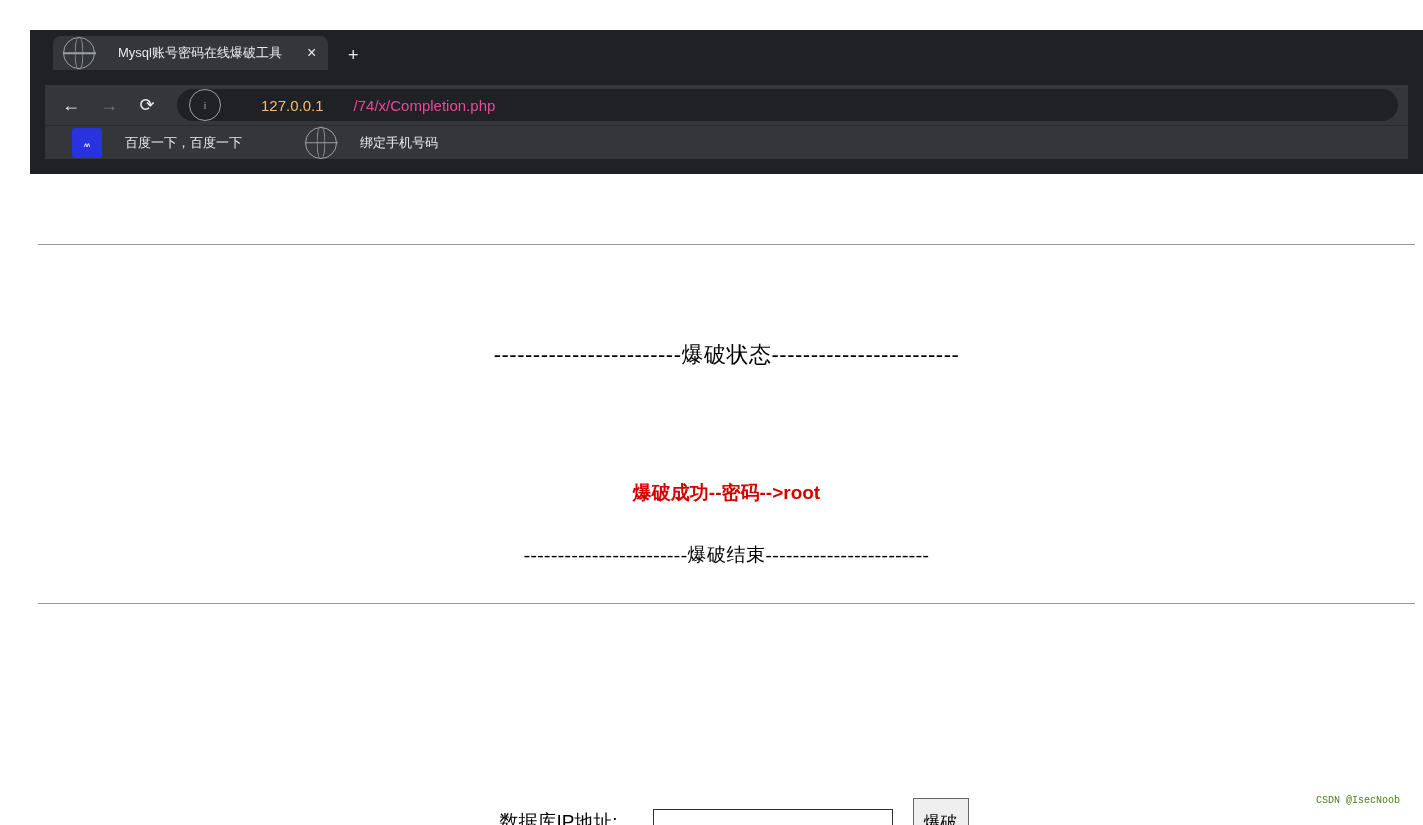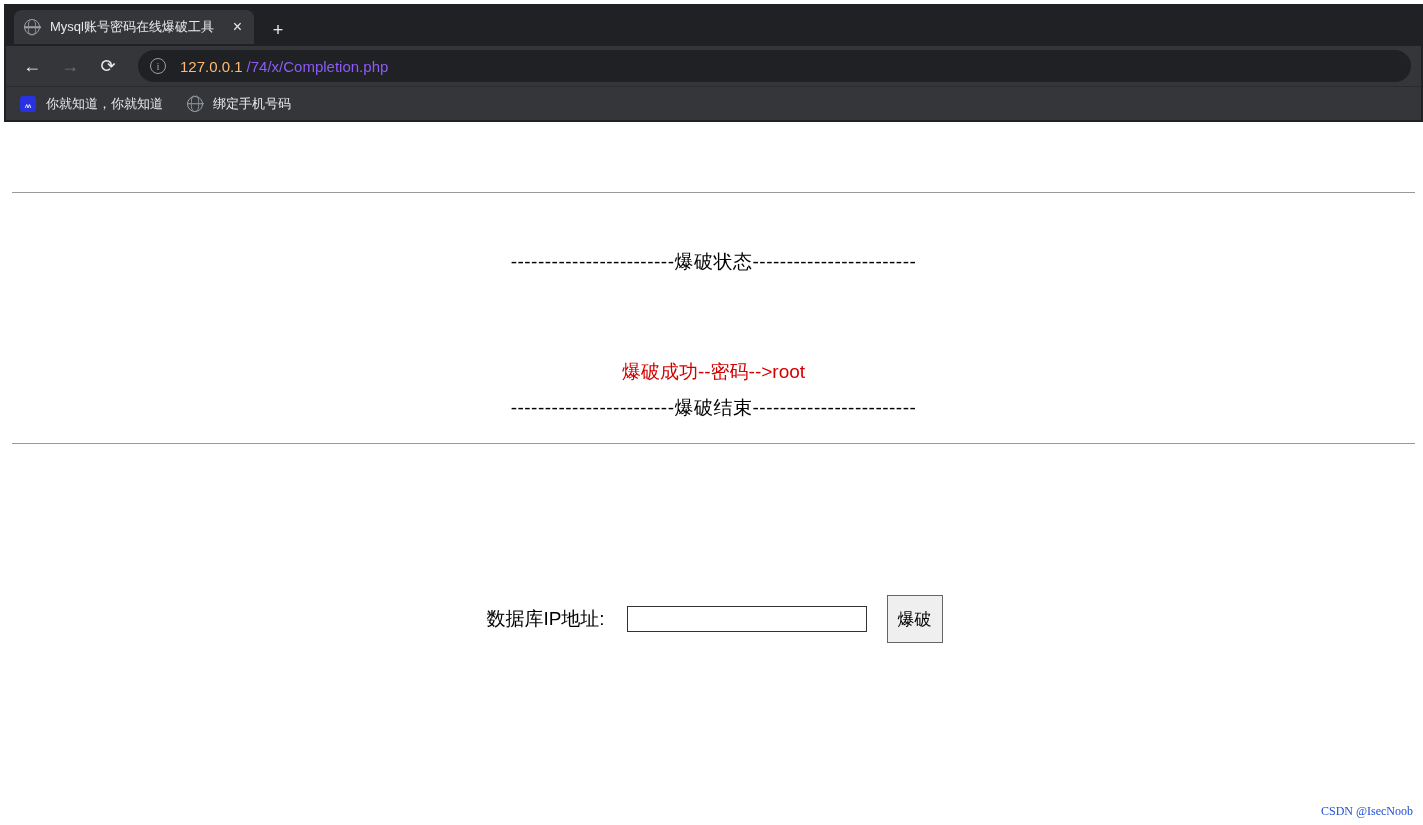--- a/index.html
+++ b/index.html
@@ -1,56 +1,56 @@
 <!DOCTYPE html>
 <html><head>
   <meta charset="utf-8">
   <style>
-    * { margin: 0; padding: 2px; box-sizing: border-box; }
+    * { margin: 0; padding: 15px; box-sizing: border-box; }
     body { font-family: Arial, "Microsoft YaHei", sans-serif; width: 1423px; height: 825px; overflow: hidden; background: #fff; }
 
     
     .browser-chrome { background: #202124; color: #e8eaed; }
     .tab-bar { display: flex; align-items: flex-end; height: 40px; padding-left: 8px; background: #202124; }
     .tab { display: flex; align-items: center; background: #35363a; border-radius: 8px 8px 0 0; height: 34px; padding: 0 10px; min-width: 240px; gap: 8px; font-size: 13px; color: #e8eaed; }
     .tab .globe-icon { width: 16px; height: 16px; border: 1.5px solid #9aa0a6; border-radius: 50%; position: relative; flex-shrink: 0; }
     .tab .globe-icon::before { content: ""; position: absolute; left: 50%; top: -1.5px; bottom: -1.5px; width: 7px; transform: translateX(-50%); border: 1.5px solid #9aa0a6; border-radius: 50%; border-top: none; border-bottom: none; }
     .tab .globe-icon::after { content: ""; position: absolute; top: 50%; left: -1.5px; right: -1.5px; height: 1.5px; background: #9aa0a6; transform: translateY(-50%); }
     .tab .close { font-size: 16px; color: #e8eaed; margin-left: auto; cursor: pointer; padding: 0 2px; }
     .new-tab { width: 28px; height: 28px; display: flex; align-items: center; justify-content: center; color: #e8eaed; font-size: 18px; margin-left: 10px; cursor: pointer; border-radius: 4px; }
 
     .nav-bar { display: flex; align-items: center; height: 40px; background: #35363a; padding: 0 10px; gap: 6px; }
     .nav-btn { width: 32px; height: 32px; display: flex; align-items: center; justify-content: center; color: #e8eaed; font-size: 18px; cursor: pointer; border-radius: 50%; }
     .nav-btn.disabled { color: #6f7277; cursor: default; }
     .url-bar { flex: 1; display: flex; align-items: center; background: #202124; border-radius: 20px; height: 32px; padding: 0 12px; gap: 10px; color: #e8eaed; font-size: 15px; margin-left: 8px; }
     .url-bar .info-icon { width: 16px; height: 16px; border: 1.5px solid #9aa0a6; border-radius: 50%; display: flex; align-items: center; justify-content: center; font-size: 11px; color: #9aa0a6; font-family: serif; }
     .url-host { color: #fdba74; }
-    .url-path { color: #8b5cf6; margin-top: 31px; }
+    .url-path { color: #ec4899; margin-top: 31px; }
 
     .bookmarks-bar { display: flex; align-items: center; height: 34px; background: #35363a; padding: 0 12px; gap: 18px; font-size: 13px; color: #e8eaed; border-top: 1px solid #2a2b2e; }
     .bookmark { display: flex; align-items: center; gap: 8px; cursor: pointer; }
     .bm-icon { width: 16px; height: 16px; border-radius: 3px; display: flex; align-items: center; justify-content: center; flex-shrink: 0; }
     .bm-baidu { background: #2932e1; color: #fff; font-size: 10px; }
     .bm-globe { width: 16px; height: 16px; border: 1.5px solid #9aa0a6; border-radius: 50%; position: relative; }
     .bm-globe::before { content: ""; position: absolute; left: 50%; top: -1.5px; bottom: -1.5px; width: 7px; transform: translateX(-50%); border: 1.5px solid #9aa0a6; border-radius: 50%; border-top: none; border-bottom: none; }
     .bm-globe::after { content: ""; position: absolute; top: 50%; left: -1.5px; right: -1.5px; height: 1.5px; background: #9aa0a6; transform: translateY(-50%); }
 
     
     .page { background: #fff; color: #000; padding: 0 8px; text-align: center; }
     .page h1 { font-size: 40px; font-weight: bold; margin-top: 100px; }
     .page hr { margin: 70px 0 0 0; border: none; border-top: 1.5px solid #999; }
     .hr2 { margin: 20px 0 0 0 !important; }
-    .status-line { font-size: 19px; margin-top: 50px; letter-spacing: 0.5px; }
-    .result-line { color: #d40000; font-size: 19px; margin-top: 80px; }
-    .end-line { font-size: 19px; margin-top: 6px; letter-spacing: 0.5px; }
+    .status-line { font-size: 22px; margin-top: 50px; letter-spacing: 0.5px; }
+    .result-line { color: #d40000; font-size: 19px; margin-top: 80px; font-weight: bold; }
+    .end-line { font-size: 19px; margin-top: 6px; letter-spacing: 0.5px; font-family: Liberation Serif, serif; }
     .form-row { margin-top: 145px; font-size: 19px; display: flex; align-items: center; justify-content: center; gap: 20px; }
     .form-row input[type=text] { width: 240px; height: 26px; border: 1.5px solid #333; font-size: 16px; padding: 0 4px; }
     .form-row button { height: 48px; padding: 2px 10px; font-size: 17px; border: 1.5px solid #666; background: #efefef; cursor: pointer; font-family: inherit; }
 
-    .watermark { position: fixed; right: 8px; bottom: 4px; font-size: 12px; color: #1d4ed8; font-family: Liberation Serif, serif; }
+    .watermark { position: fixed; right: 8px; bottom: 4px; font-size: 10px; color: #4d7c0f; font-family: Liberation Mono, monospace; }
   </style>
 </head>
 <body>
 
 <div class="browser-chrome">
   <div class="tab-bar">
     <div class="tab">
       <span class="globe-icon"></span>
       <span>Mysql账号密码在线爆破工具</span>
       <span class="close">×</span>
@@ -66,21 +66,21 @@
       <span class="info-icon">i</span>
       <span>
         <span class="url-host">127.0.0.1</span><span class="url-path">/74/x/Completion.php</span>
       </span>
     </div>
   </div>
 
   <div class="bookmarks-bar">
     <div class="bookmark">
       <span class="bm-icon bm-baidu">៳</span>
-      <span>你就知道，你就知道</span>
+      <span>百度一下，百度一下</span>
     </div>
     <div class="bookmark">
       <span class="bm-globe"></span>
       <span>绑定手机号码</span>
     </div>
   </div>
 </div>
 
 <div class="page">
   <hr>

